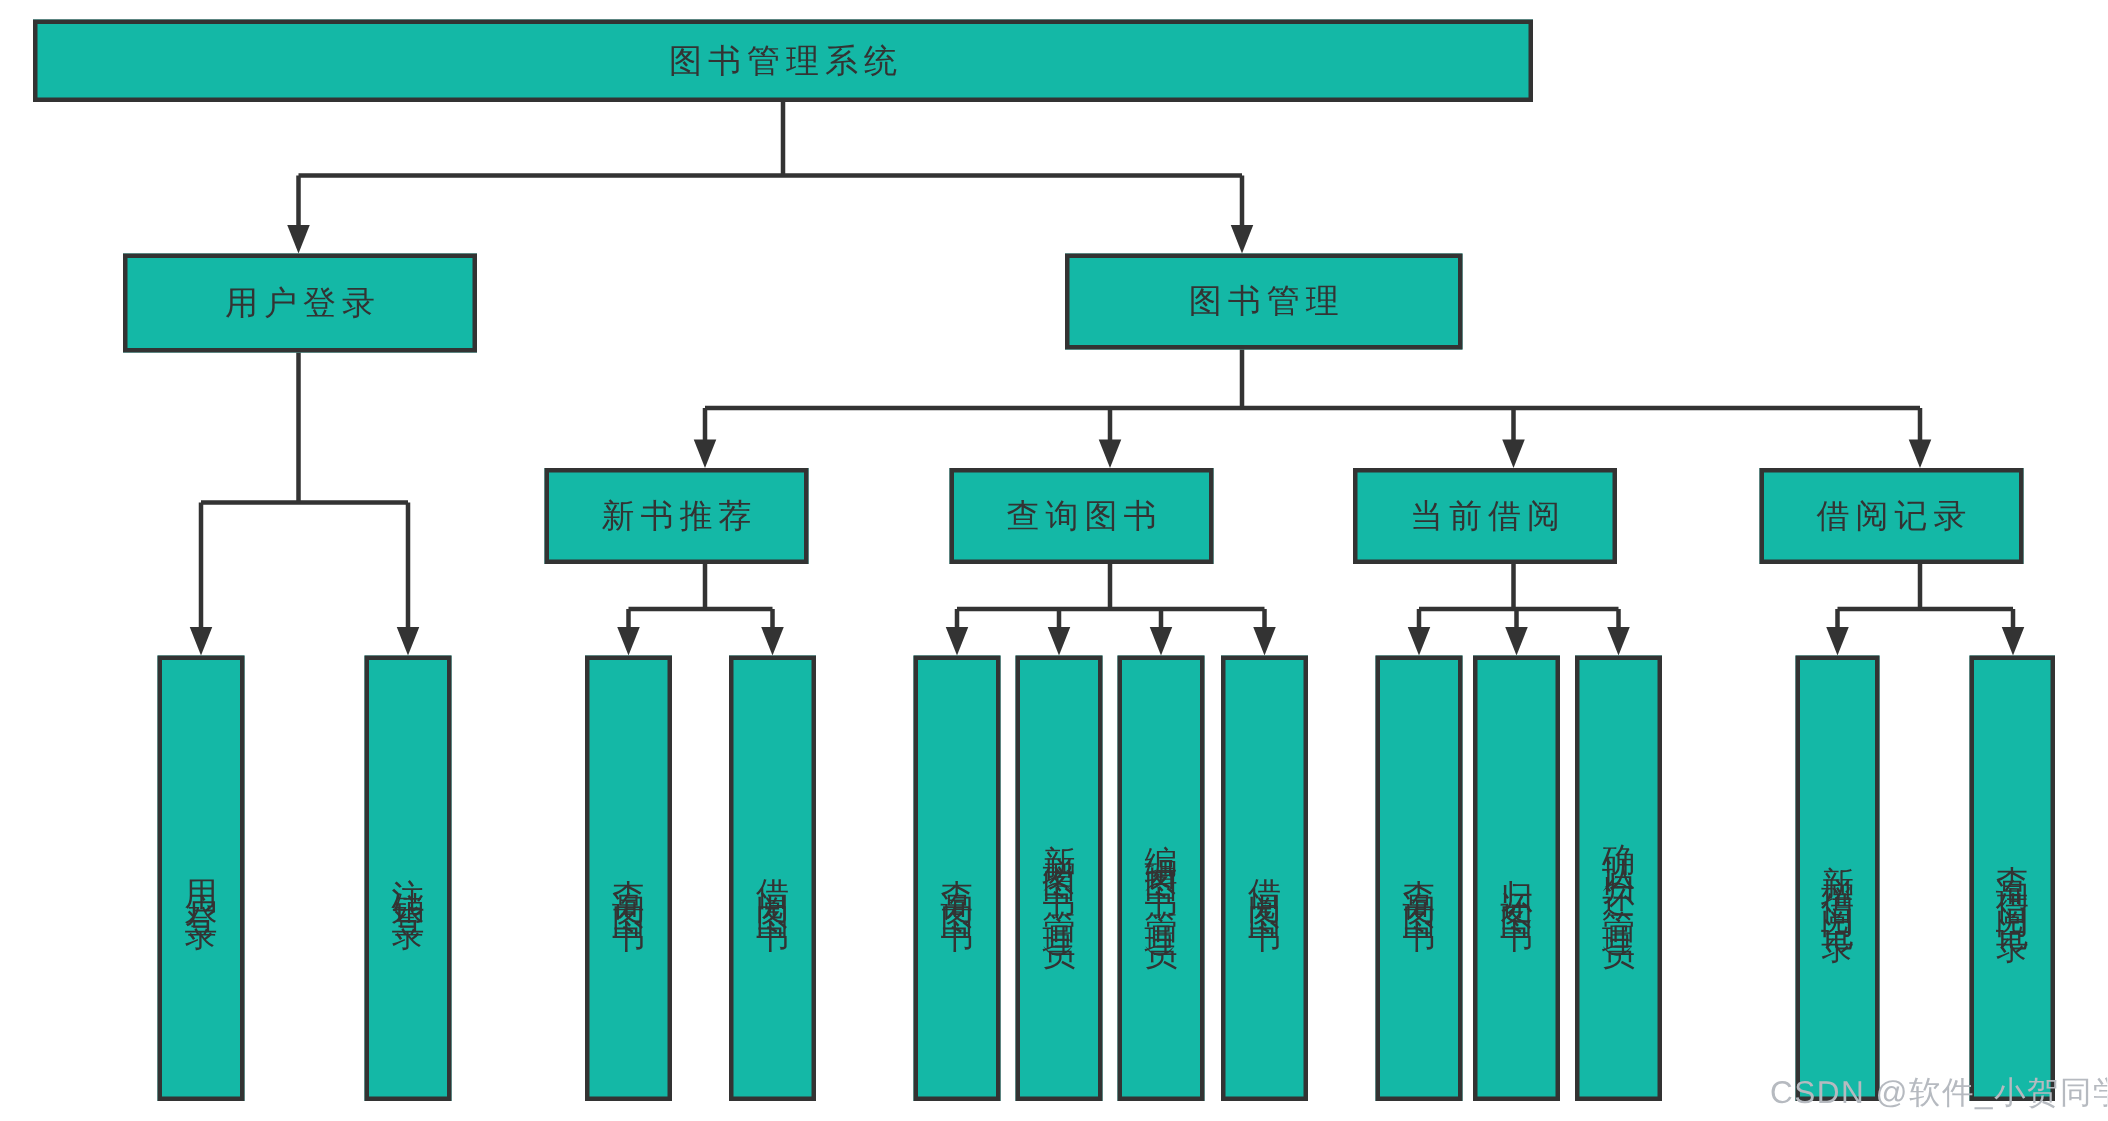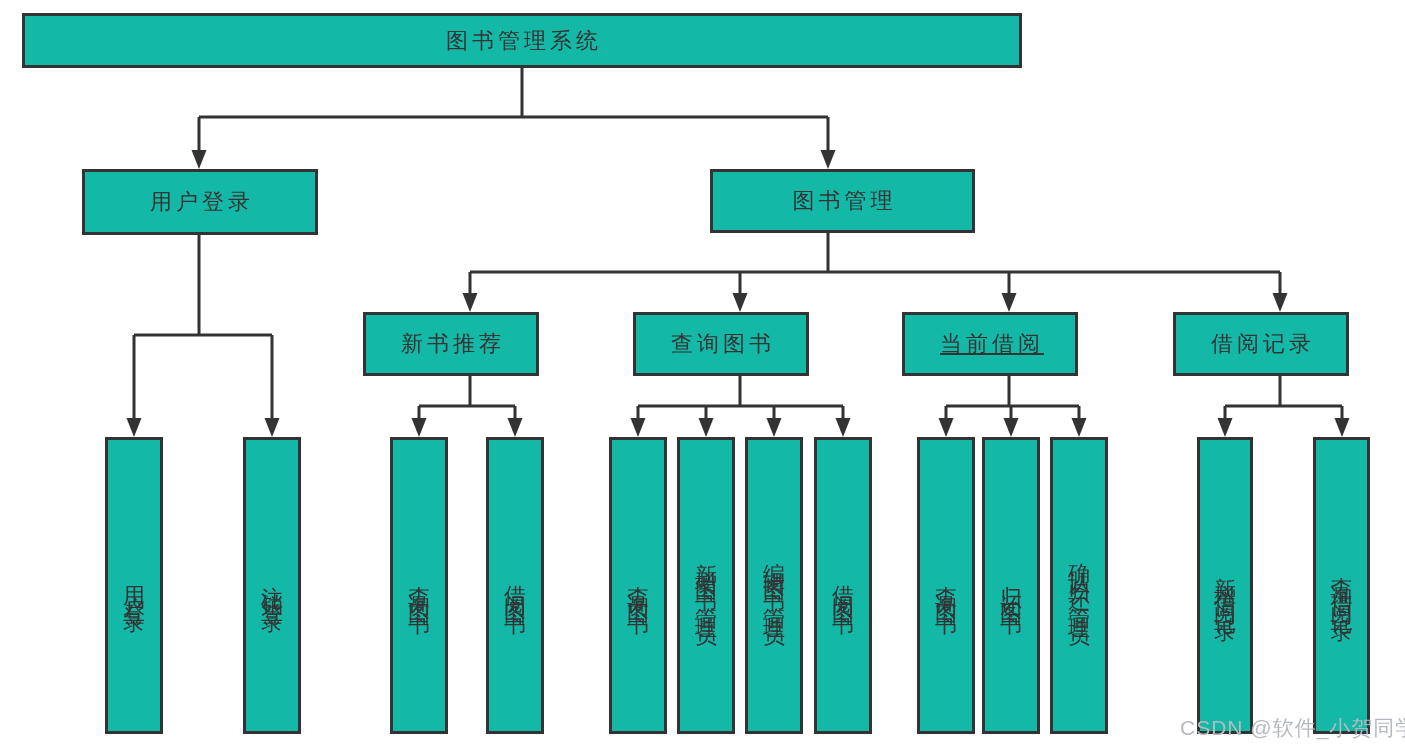--- a/index.html
+++ b/index.html
@@ -41,21 +41,21 @@
     letter-spacing: 9px;
     line-height: 1;
     white-space: nowrap;
   }
   .root   { left: 22px;   top: 13px;  width: 1000px; height: 55px; }
   .l2a    { left: 82px;   top: 169px; width: 236px;  height: 66px; }
   .l2b    { left: 710px;  top: 169px; width: 265px;  height: 64px; }
   .l3     { top: 312px;   width: 176px; height: 64px; }
   .l3a    { left: 363px; }
   .l3b    { left: 633px; }
-  .l3c    { left: 902px; text-decoration: underline; }
+  .l3c    { left: 902px; }
   .l3d    { left: 1173px; }
   .leaf   { top: 437px;   width: 58px; height: 297px; }
   .lfA1 { left: 105px; }
   .lfA2 { left: 243px; }
   .lfB1 { left: 390px; }
   .lfB2 { left: 486px; }
   .lfC1 { left: 609px; }
   .lfC2 { left: 677px; }
   .lfC3 { left: 745px; }
   .lfC4 { left: 814px; }

